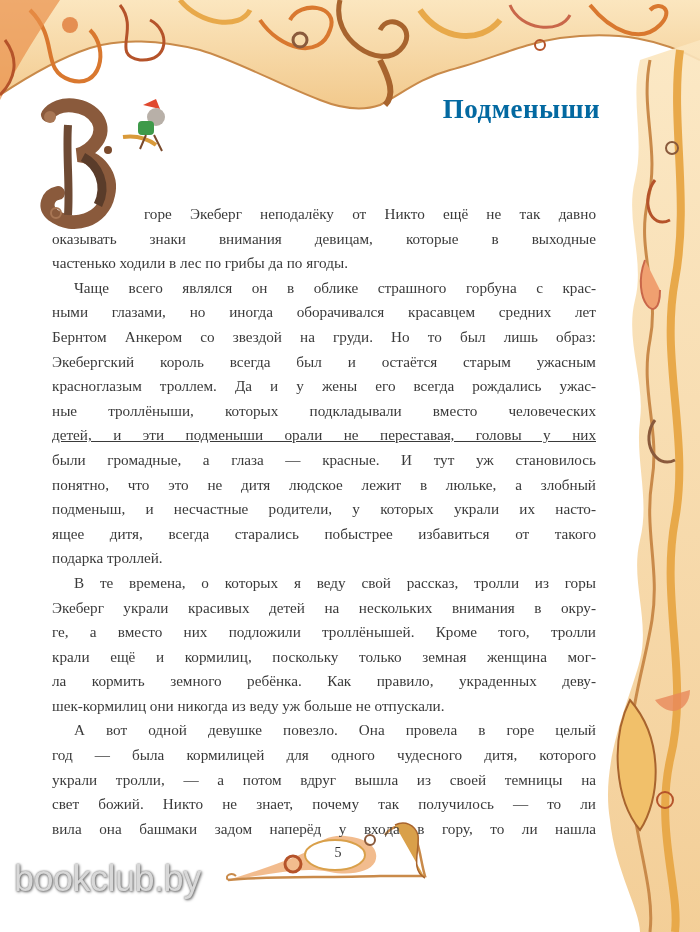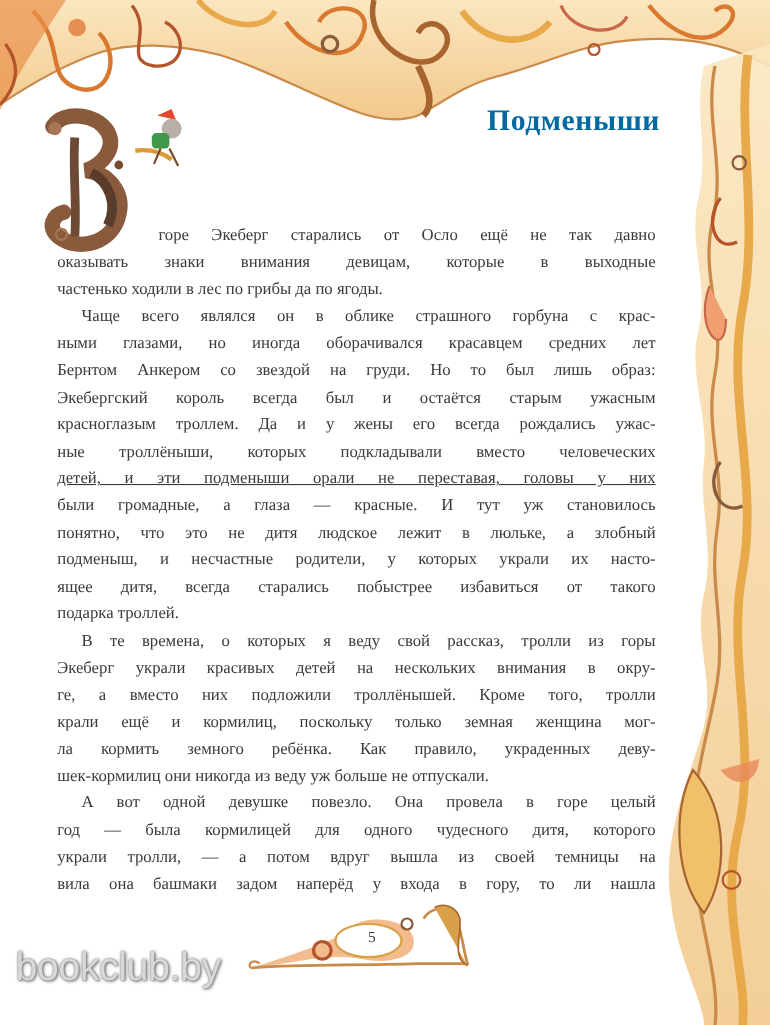--- a/index.html
+++ b/index.html
@@ -109,21 +109,21 @@
   <g>
     <path d="M115,10 L128,4 L132,14 Z" fill="#e0492f"></path>
     <circle cx="128" cy="22" r="9" fill="#b8b0a8"></circle>
     <rect x="110" y="26" width="16" height="14" rx="4" fill="#3e9a4a"></rect>
     <path d="M95,42 C110,40 120,44 128,50" fill="none" stroke="#d99a3a" stroke-width="4"></path>
     <path d="M126,40 L134,56 M118,40 L112,54" stroke="#7a4a2c" stroke-width="2"></path>
   </g>
 </svg>
 
 <div class="text" id="story">
-    <span class="line" style="padding-left: 46px; margin-left: 0px;">горе Экеберг старались от Осло ещё не так давно</span>
+    <span class="line" style="padding-left: 46px; margin-left: 0px;">горе Экеберг неподалёку от Никто ещё не так давно</span>
     <span class="line" style="margin-left: -46px; width: 544px;">оказывать знаки внимания девицам, которые в выходные</span>
     <span class="line last" style="margin-left: -46px; width: 544px;">частенько ходили в лес по грибы да по ягоды.</span>
     <span class="line" style="margin-left: -46px; padding-left: 22px; width: 522px;">Чаще всего являлся он в облике страшного горбуна с крас-</span>
     <span class="line" style="margin-left: -46px; width: 544px;">ными глазами, но иногда оборачивался красавцем средних лет</span>
     <span class="line" style="margin-left: -46px; width: 544px;">Бернтом Анкером со звездой на груди. Но то был лишь образ:</span>
     <span class="line" style="margin-left: -46px; width: 544px;">Экебергский король всегда был и остаётся старым ужасным</span>
     <span class="line" style="margin-left: -46px; width: 544px;">красноглазым троллем. Да и у жены его всегда рождались ужас-</span>
     <span class="line" style="margin-left: -46px; width: 544px;">ные троллёныши, которых подкладывали вместо человеческих</span>
     <span class="line" style="margin-left: -46px; width: 544px; text-decoration: underline;">детей, и эти подменыши орали не переставая, головы у них</span>
     <span class="line" style="margin-left: -46px; width: 544px;">были громадные, а глаза — красные. И тут уж становилось</span>
@@ -133,18 +133,19 @@
     <span class="line last" style="margin-left: -46px; width: 544px;">подарка троллей.</span>
     <span class="line" style="margin-left: -46px; padding-left: 22px; width: 522px;">В те времена, о которых я веду свой рассказ, тролли из горы</span>
     <span class="line" style="margin-left: -46px; width: 544px;">Экеберг украли красивых детей на нескольких внимания в окру-</span>
     <span class="line" style="margin-left: -46px; width: 544px;">ге, а вместо них подложили троллёнышей. Кроме того, тролли</span>
     <span class="line" style="margin-left: -46px; width: 544px;">крали ещё и кормилиц, поскольку только земная женщина мог-</span>
     <span class="line" style="margin-left: -46px; width: 544px;">ла кормить земного ребёнка. Как правило, украденных деву-</span>
     <span class="line last" style="margin-left: -46px; width: 544px;">шек-кормилиц они никогда из веду уж больше не отпускали.</span>
     <span class="line" style="margin-left: -46px; padding-left: 22px; width: 522px;">А вот одной девушке повезло. Она провела в горе целый</span>
     <span class="line" style="margin-left: -46px; width: 544px;">год — была кормилицей для одного чудесного дитя, которого</span>
     <span class="line" style="margin-left: -46px; width: 544px;">украли тролли, — а потом вдруг вышла из своей темницы на</span>
+    <span class="line" style="margin-left: -46px; width: 544px;">свет божий. Никто не знает, почему так получилось — то ли</span>
     <span class="line" style="margin-left: -46px; width: 544px;">вила она башмаки задом наперёд у входа в гору, то ли нашла</span>
   </div>
 
 <div class="page-number">5</div>
 
 <div class="watermark">bookclub.by</div>
 
 </body></html>

